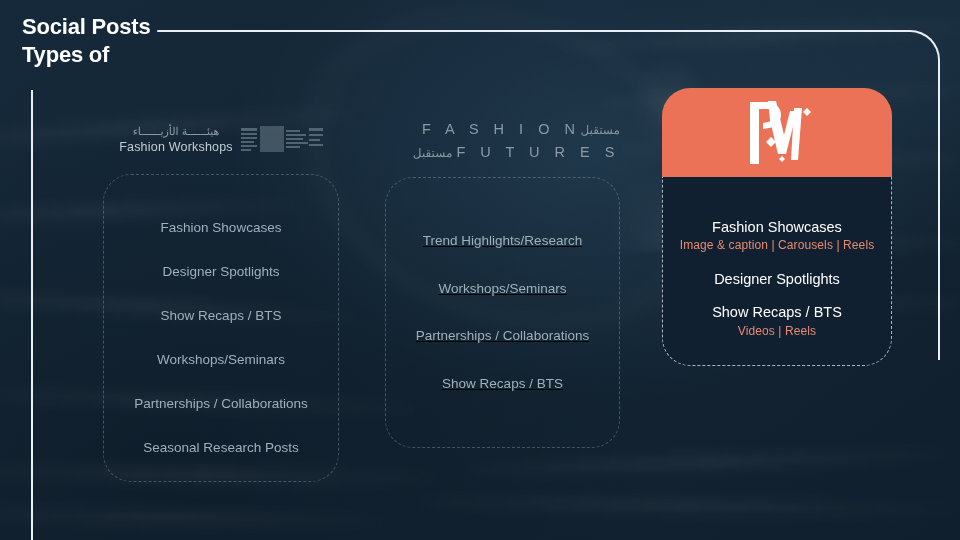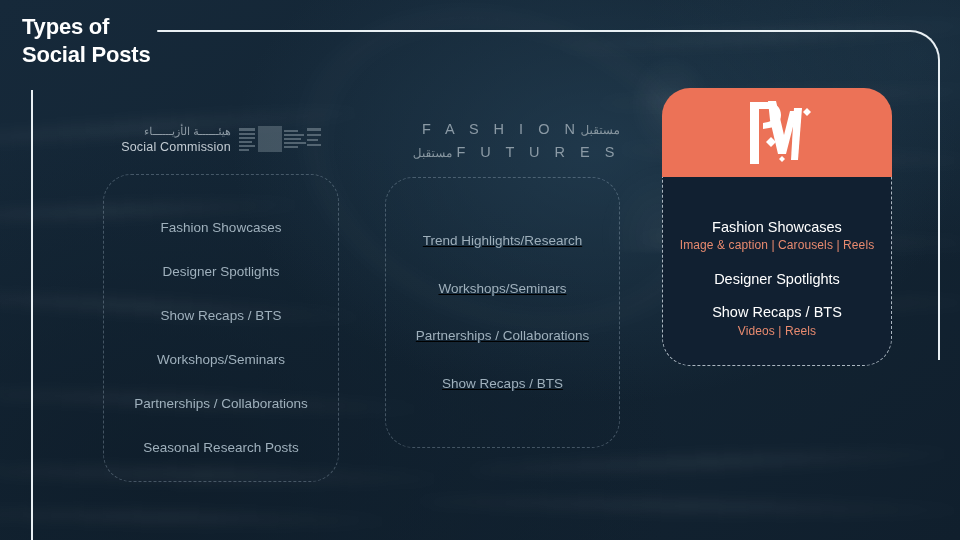--- a/index.html
+++ b/index.html
@@ -79,21 +79,21 @@
 
   
   .col { position:absolute; z-index:6; }
 
   
   #col1 { left:103px; top:118px; width:236px; }
   #fc-logo {
     display:flex; align-items:center; justify-content:center;
     gap:8px; height:44px; margin-bottom:12px;
   }
-  #fc-words { text-align:right; }
+  #fc-words { text-align:center; }
   #fc-arabic {
     color:#8d9aa4; font-size:11px; letter-spacing:2.2px;
     line-height:1.25; white-space:nowrap;
   }
   #fc-latin {
     color:#c3ccd3; font-size:12.5px; letter-spacing:0.2px;
     line-height:1.3; white-space:nowrap;
   }
   #fc-mark { width:82px; height:32px; opacity:0.6; }
 
@@ -168,30 +168,30 @@
   <div class="drape d10"></div>
   <div class="drape d11"></div>
   <div class="drape d12"></div>
   <div class="drape d13"></div>
 
   <div id="title-rule"></div>
   <div id="corner-frame"></div>
   <div id="left-rule"></div>
 
   <div id="title">
+    <div>Social Posts</div>
     <div>Types of</div>
-    <div>Social Posts</div>
   </div>
 
   <div class="col" id="col1">
 
     <div id="fc-logo">
       <div id="fc-words">
         <div id="fc-arabic">هيئــــــة الأزيــــــاء</div>
-        <div id="fc-latin">Social Commission</div>
+        <div id="fc-latin">Fashion Workshops</div>
       </div>
       <svg id="fc-mark" viewBox="0 0 82 32">
         <g fill="#7b8b96">
           <rect x="0" y="4" width="16" height="3"></rect>
           <rect x="0" y="9" width="16" height="2"></rect>
           <rect x="0" y="13" width="16" height="2"></rect>
           <rect x="0" y="17" width="13" height="2"></rect>
           <rect x="0" y="21" width="16" height="2"></rect>
           <rect x="0" y="25" width="10" height="2"></rect>
           <rect x="19" y="2" width="24" height="26" opacity="0.75"></rect>

